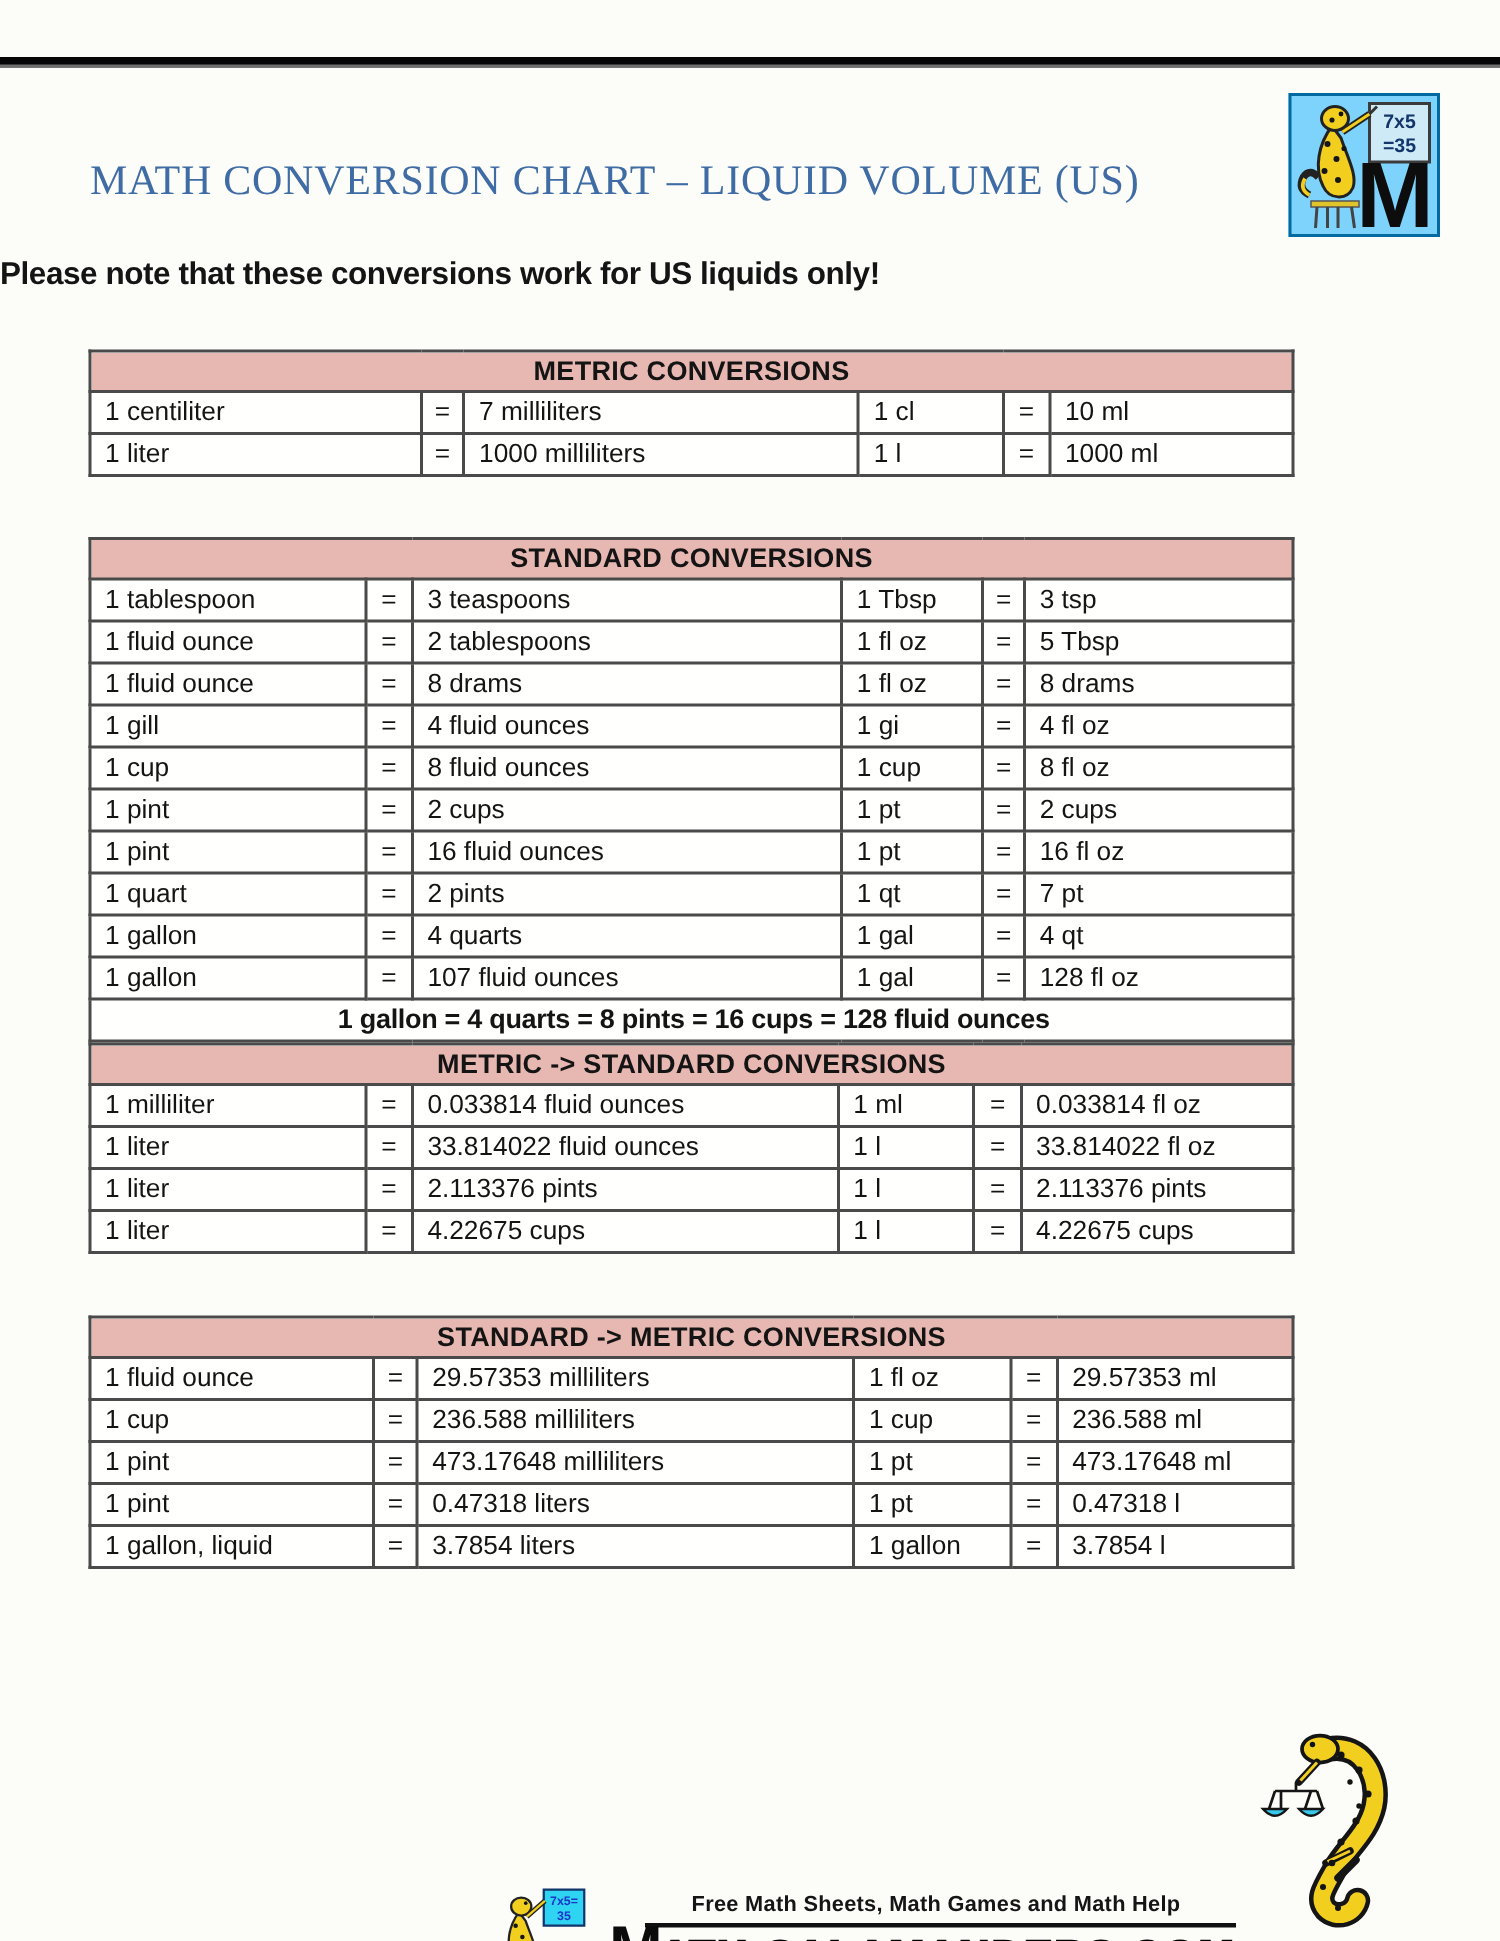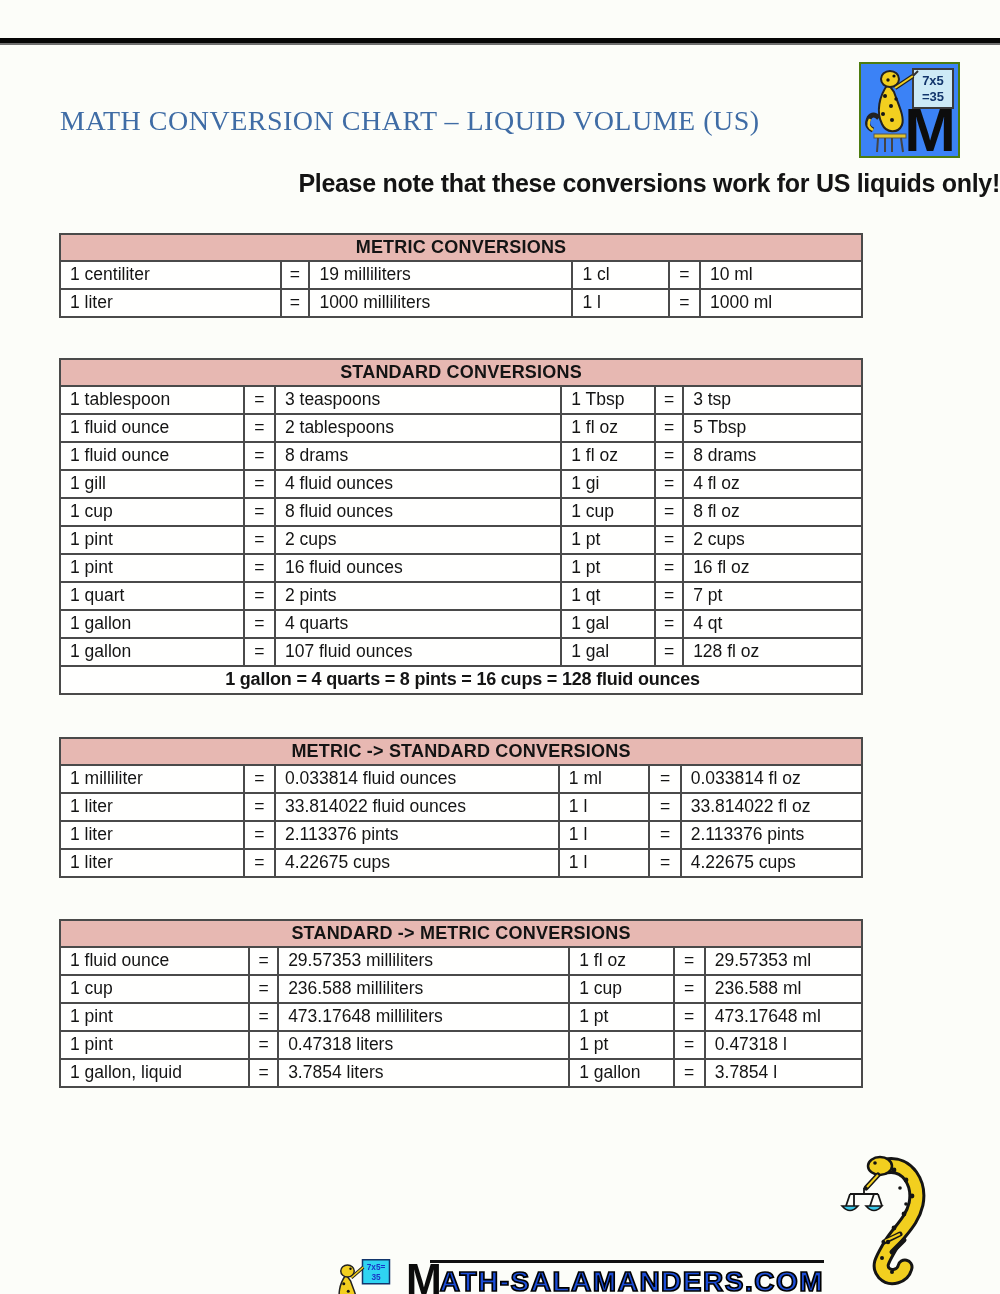--- a/index.html
+++ b/index.html
@@ -7,39 +7,39 @@
     width:1000px;height:1294px;position:relative;overflow:hidden;
     background:#fcfdf9;color:#141414;
     font-family:"Liberation Sans",sans-serif;
   }
   .top-rule{
     position:absolute;top:38px;left:0;width:1000px;height:5px;
     background:#060606;border-bottom:2px solid #6f6f6f;
   }
   .logo-box{
     position:absolute;top:62px;right:40px;width:101px;height:96px;
-    background:#3b82f6;border:2px solid #4d7c0f;box-sizing:border-box;
+    background:#7dd3fc;border:2px solid #0369a1;box-sizing:border-box;
   }
   .page-title{
     margin:0;padding:104px 0 0 60px;
     font-family:"Liberation Serif",serif;font-weight:500;
     font-size:28px;line-height:34px;letter-spacing:0.5px;
     color:#3f6ca5;
   }
   .note{
-    margin:33px 0 0 0;text-align:right;
-    font-weight:bold;font-size:25px;line-height:24px;letter-spacing:-0.3px;
+    margin:33px 0 0 0;text-align:left;
+    font-weight:bold;font-size:21px;line-height:24px;letter-spacing:-0.3px;
   }
   table.conv{
     width:804px;margin-left:59px;border-collapse:collapse;table-layout:fixed;
     font-size:17.5px;
   }
   table.t0{margin-top:38px;}
   table.t1{margin-top:40px;}
-  table.t2{margin-top:42px;}
+  table.t2{}
   table.t3{margin-top:41px;}
   table.conv th,table.conv td{
     border:2px solid #4a4a4a;box-sizing:border-box;
     padding:1px 6px 2px 9px;height:28px;background:#fffffe;
     overflow:hidden;white-space:nowrap;text-align:left;
   }
   table.conv th.tbl-title{
     background:#e7b8b2;text-align:center;font-weight:bold;font-size:18px;
     letter-spacing:0.2px;padding:1px 4px;height:27px;
   }
@@ -122,21 +122,21 @@
     </colgroup>
   <thead>
       <tr>
         <th class="tbl-title" colspan="6">METRIC CONVERSIONS</th>
       </tr>
     </thead>
   <tbody>
       <tr>
         <td>1 centiliter</td>
         <td class="eq">=</td>
-        <td>19 milliliters</td>
+        <td>7 milliliters</td>
         <td>1 cl</td>
         <td class="eq">=</td>
         <td>10 ml</td>
       </tr>
       <tr>
         <td>1 liter</td>
         <td class="eq">=</td>
         <td>1000 milliliters</td>
         <td>1 l</td>
         <td class="eq">=</td>
@@ -368,20 +368,21 @@
     <ellipse cx="26" cy="17" rx="9" ry="8" fill="#f2cf1f" stroke="#222" stroke-width="2"></ellipse>
     <circle cx="30" cy="14" r="1.6" fill="#111"></circle>
     <path d="M31,26 L47,12" stroke="#222" stroke-width="4.5" fill="none"></path>
     <path d="M31,26 L47,12" stroke="#f2cf1f" stroke-width="2" fill="none"></path>
     <circle cx="21" cy="34" r="2" fill="#161616"></circle>
       <circle cx="27" cy="44" r="2" fill="#161616"></circle>
     <circle cx="19" cy="52" r="2" fill="#161616"></circle>
       <circle cx="28" cy="58" r="2" fill="#161616"></circle>
   </svg>
   <div class="brand-col">
+    <div class="tagline">Free Math Sheets, Math Games and Math Help</div>
     <div class="brand-rule"></div>
     <div class="wordmark">
       <span class="wm-m">M</span>
         <span class="wm-rest">ATH-SALAMANDERS.COM</span>
     </div>
   </div>
 </div>
 
 <div class="salamander-right">
   <svg width="122" height="142" viewBox="0 0 122 142">

